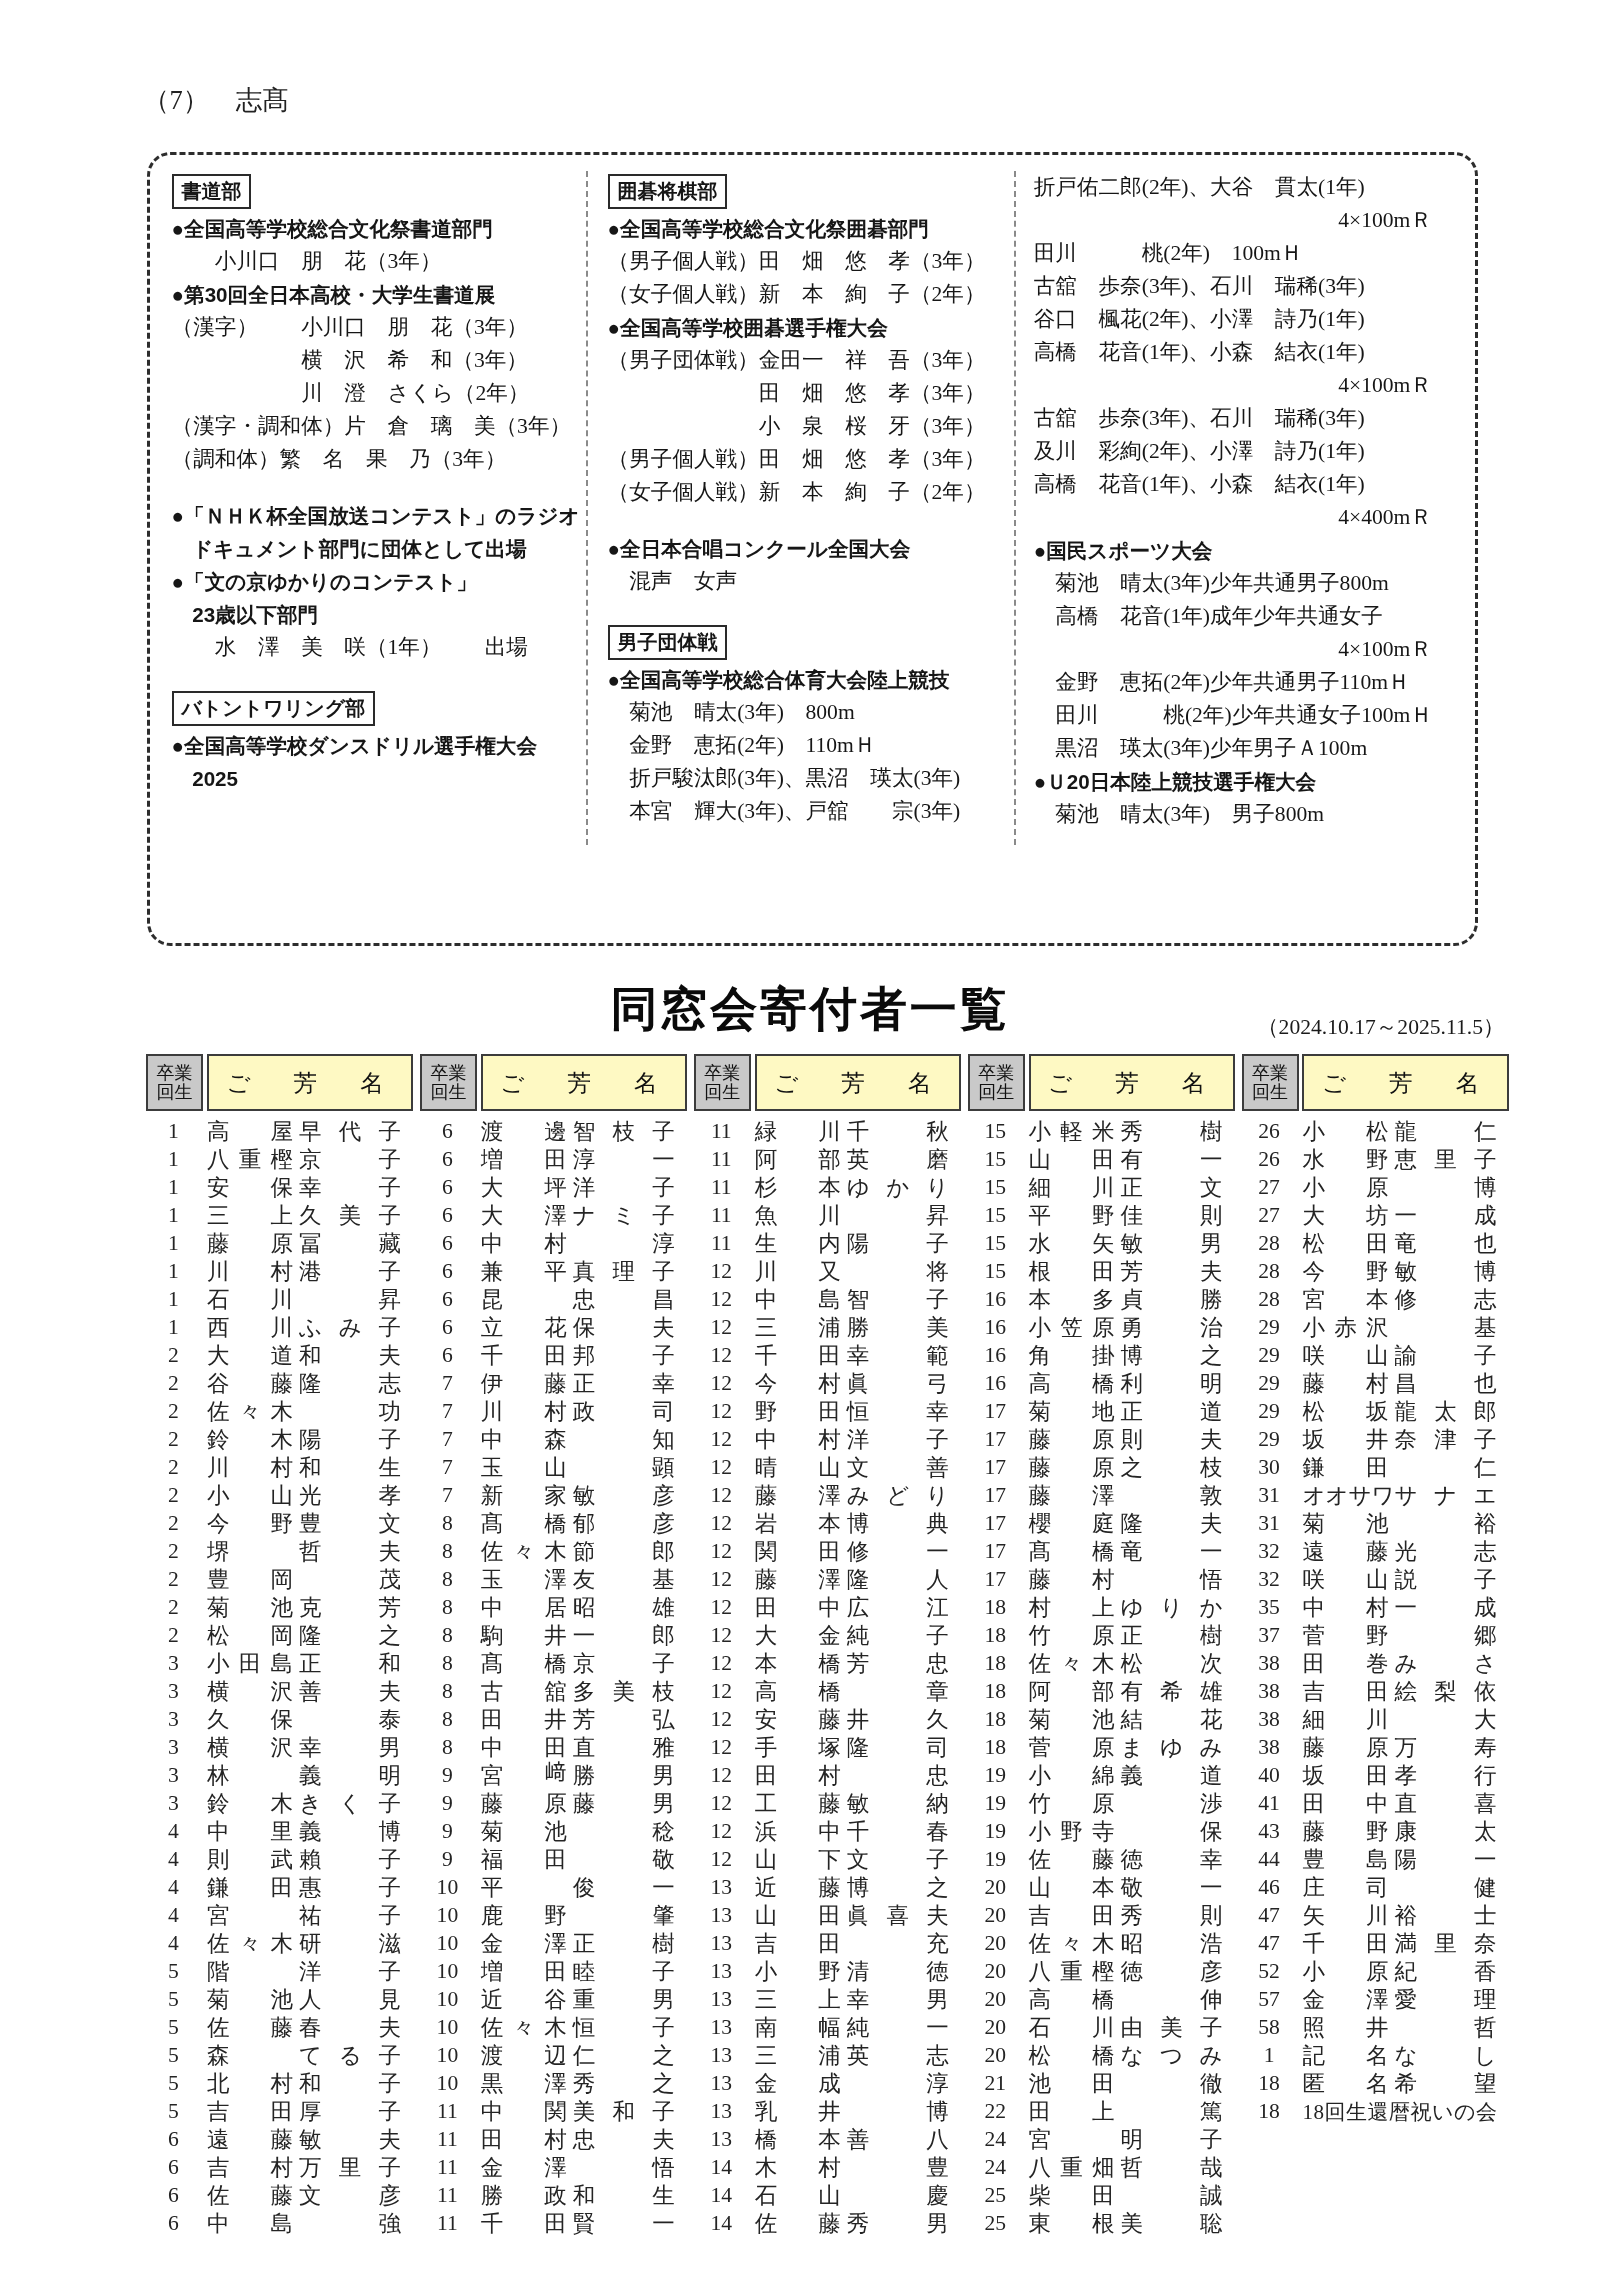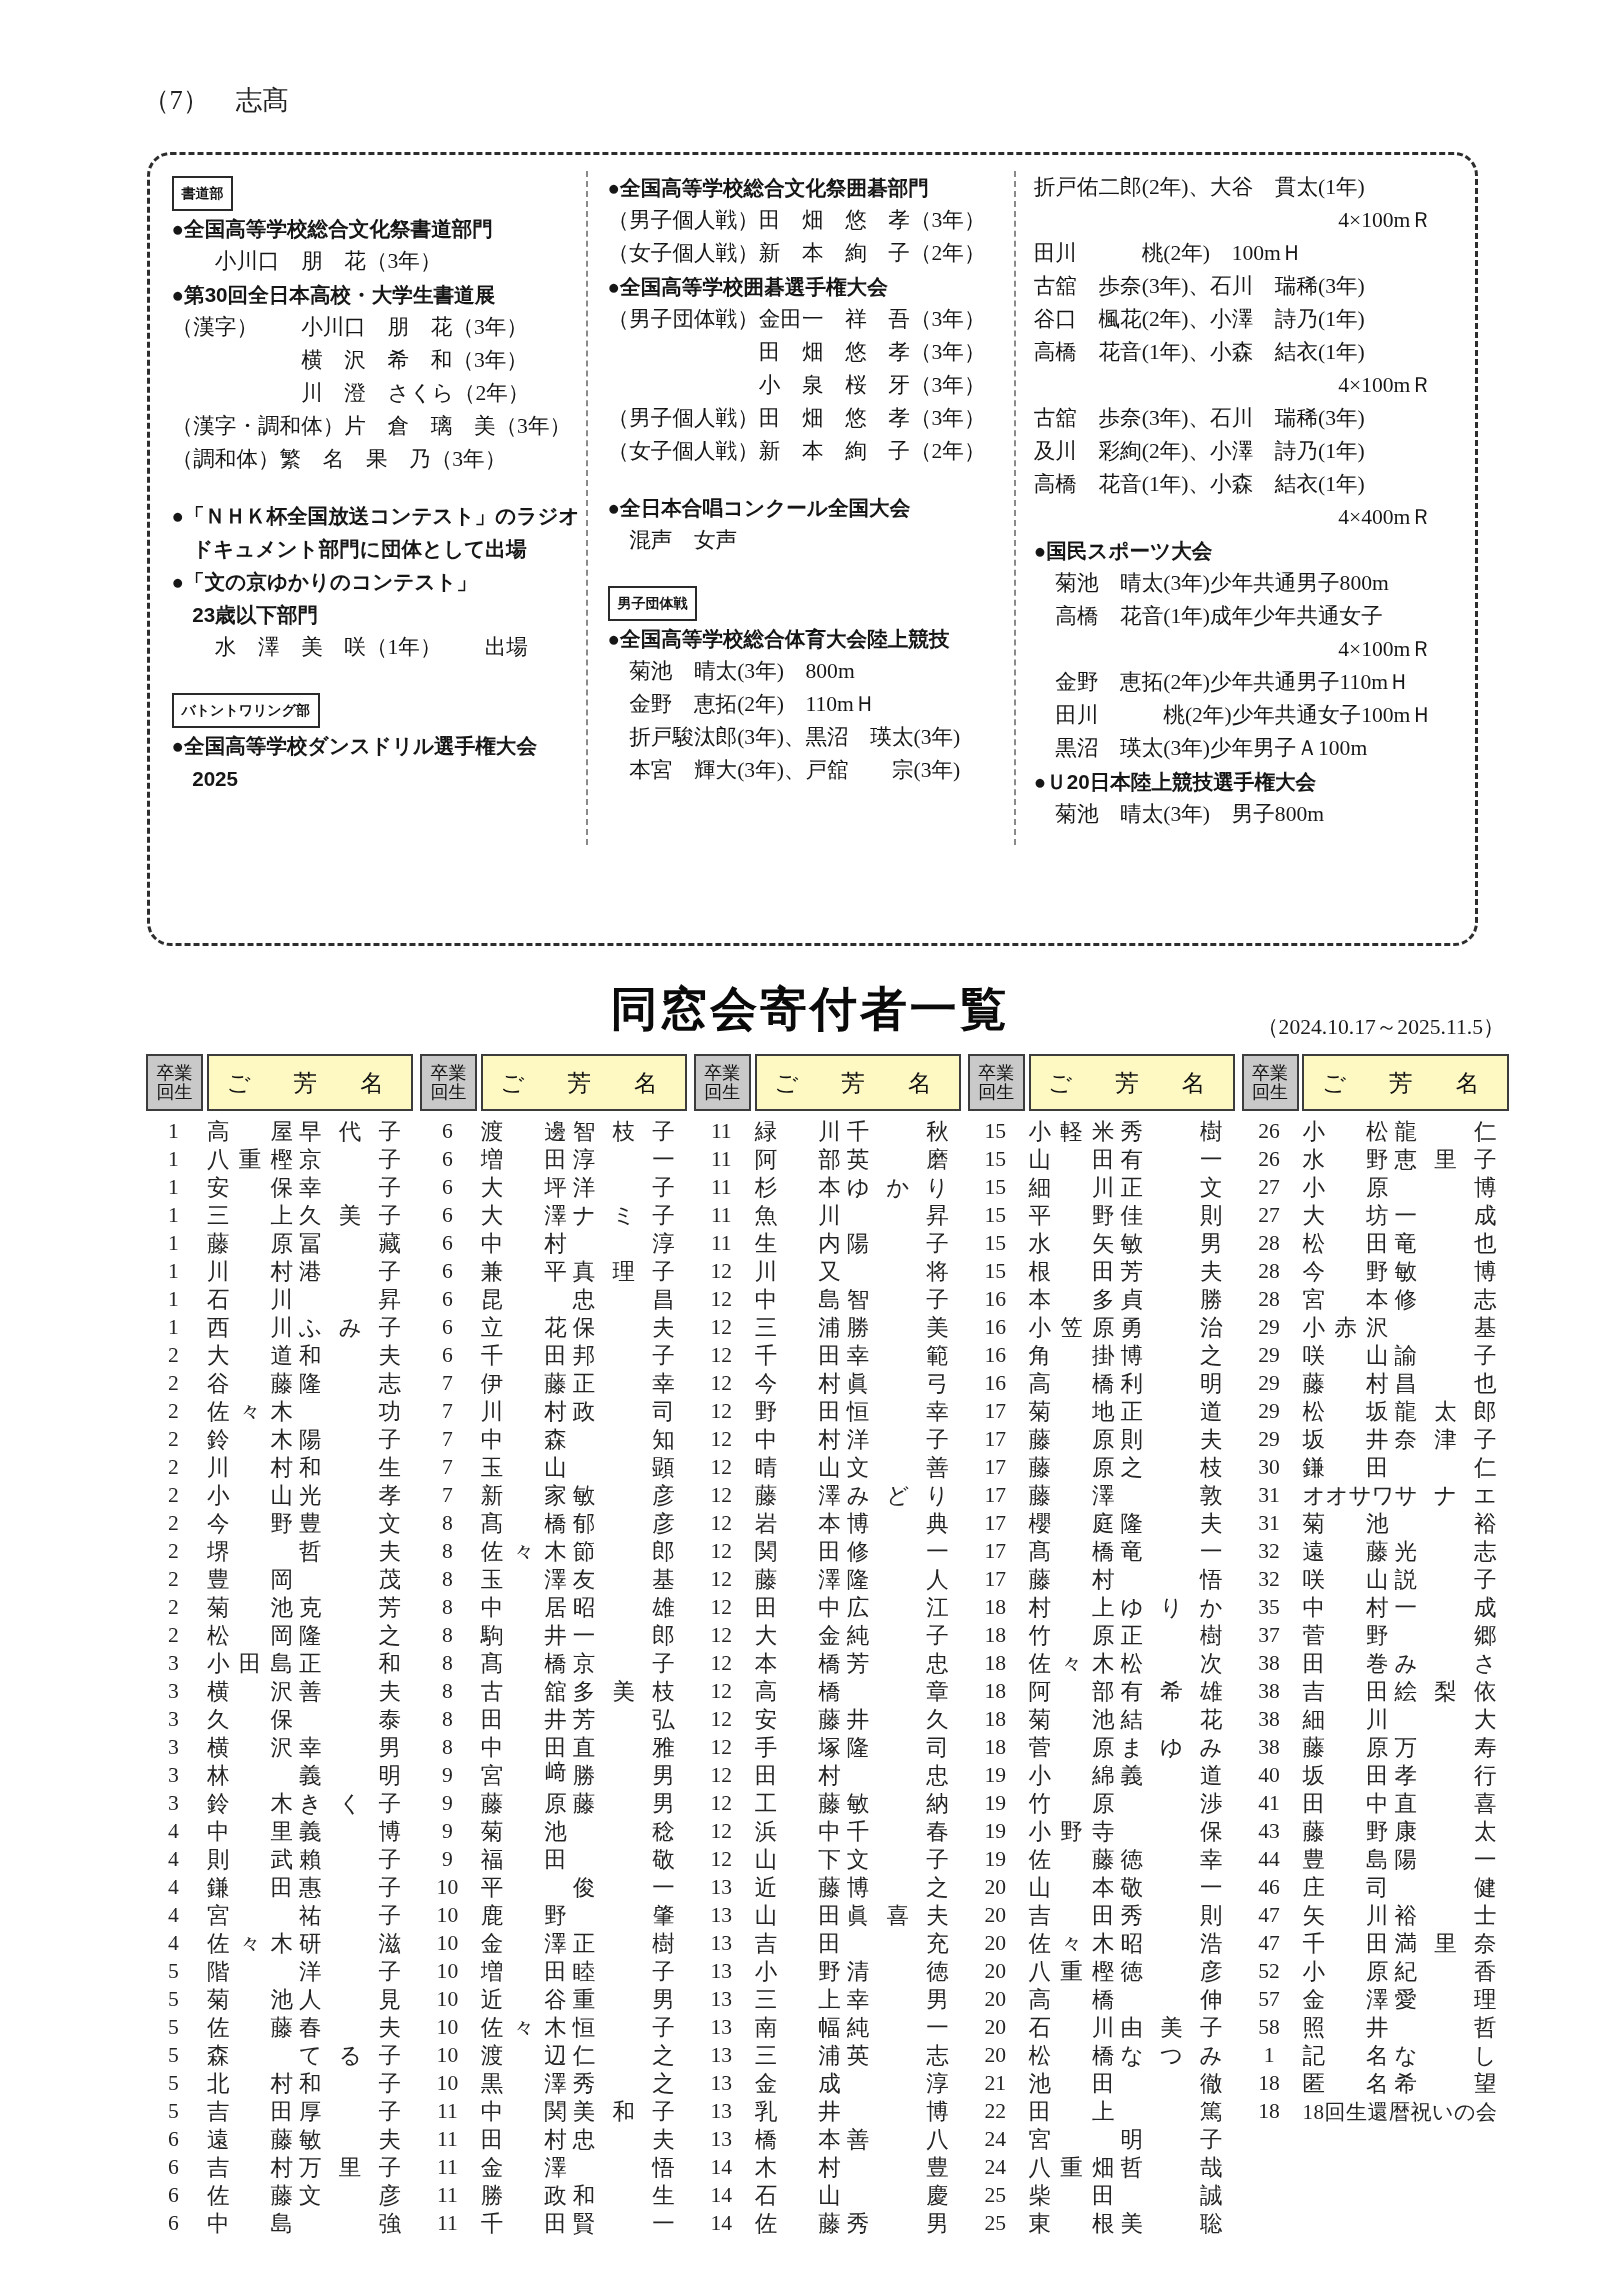--- a/index.html
+++ b/index.html
@@ -17,21 +17,21 @@
   .bcol1 { width:438px; padding:0 9.8px 0 21.6px; border-right:2px dashed #8a8a8a; }
   .bcol2 { width:446px; padding:0 7.8px 0 19.6px; border-right:2px dashed #8a8a8a; }
   .bcol3 { flex:1; padding:0 43px 0 17.6px; }
   .bx { white-space:pre; height:33px; line-height:33px; font-size:21.6px; color:#161616; }
   .bx.bold { font-family:"Liberation Sans","DejaVu Sans",sans-serif; font-weight:700; font-size:20.6px; }
   .bx.line { font-family:"Liberation Serif","DejaVu Serif",serif; }
   .bx.right { text-align:right; }
   .bx.gap { height:23.5px; }
   .bx.labelrow { height:41px; line-height:41px; }
   .club-label { display:inline-block; border:2px solid #2a2a2a; padding:0 7.8px; height:35px; line-height:31px;
-    font-family:"Liberation Sans","DejaVu Sans",sans-serif; font-weight:700; font-size:14px; }
+    font-family:"Liberation Sans","DejaVu Sans",sans-serif; font-weight:700; font-size:20px; }
 
   
   .donor-title { position:absolute; top:978px; left:0; width:100%; text-align:center;
     font-weight:700; font-size:47px; letter-spacing:2.9px; color:#0a0a0a; }
   .donor-period { position:absolute; top:1012px; left:1257px; font-size:21.6px; color:#1a1a1a; }
   .donor-table { position:absolute; left:146px; top:1054px; width:1364px; display:flex; gap:6.9px; }
   .dgroup { width:267px; }
   .gh { display:flex; gap:3.9px; height:57px; }
   .gh .h1 { width:57px; background:#c9c9c9; border:2px solid #3c3c3c; display:flex; flex-direction:column;
     align-items:center; justify-content:center; font-size:18px; line-height:18.6px; color:#111; }
@@ -68,20 +68,21 @@
         <div class="bx bold">　ドキュメント部門に団体として出場</div>
         <div class="bx bold">●「文の京ゆかりのコンテスト」</div>
         <div class="bx bold">　23歳以下部門</div>
         <div class="bx line">　　水　澤　美　咲（1年）　　出場</div>
         <div class="bx gap"></div>
         <div class="bx labelrow"><span class="club-label">バトントワリング部</span></div>
         <div class="bx bold">●全国高等学校ダンスドリル選手権大会</div>
         <div class="bx bold">　2025</div>
       </div>
     <div class="bcol bcol2" id="bcol1">
+        <div class="bx labelrow"><span class="club-label">囲碁将棋部</span></div>
         <div class="bx bold">●全国高等学校総合文化祭囲碁部門</div>
         <div class="bx line">（男子個人戦）田　畑　悠　孝（3年）</div>
         <div class="bx line">（女子個人戦）新　本　絢　子（2年）</div>
         <div class="bx bold">●全国高等学校囲碁選手権大会</div>
         <div class="bx line">（男子団体戦）金田一　祥　吾（3年）</div>
         <div class="bx line">　　　　　　　田　畑　悠　孝（3年）</div>
         <div class="bx line">　　　　　　　小　泉　桜　牙（3年）</div>
         <div class="bx line">（男子個人戦）田　畑　悠　孝（3年）</div>
         <div class="bx line">（女子個人戦）新　本　絢　子（2年）</div>
         <div class="bx gap"></div>

